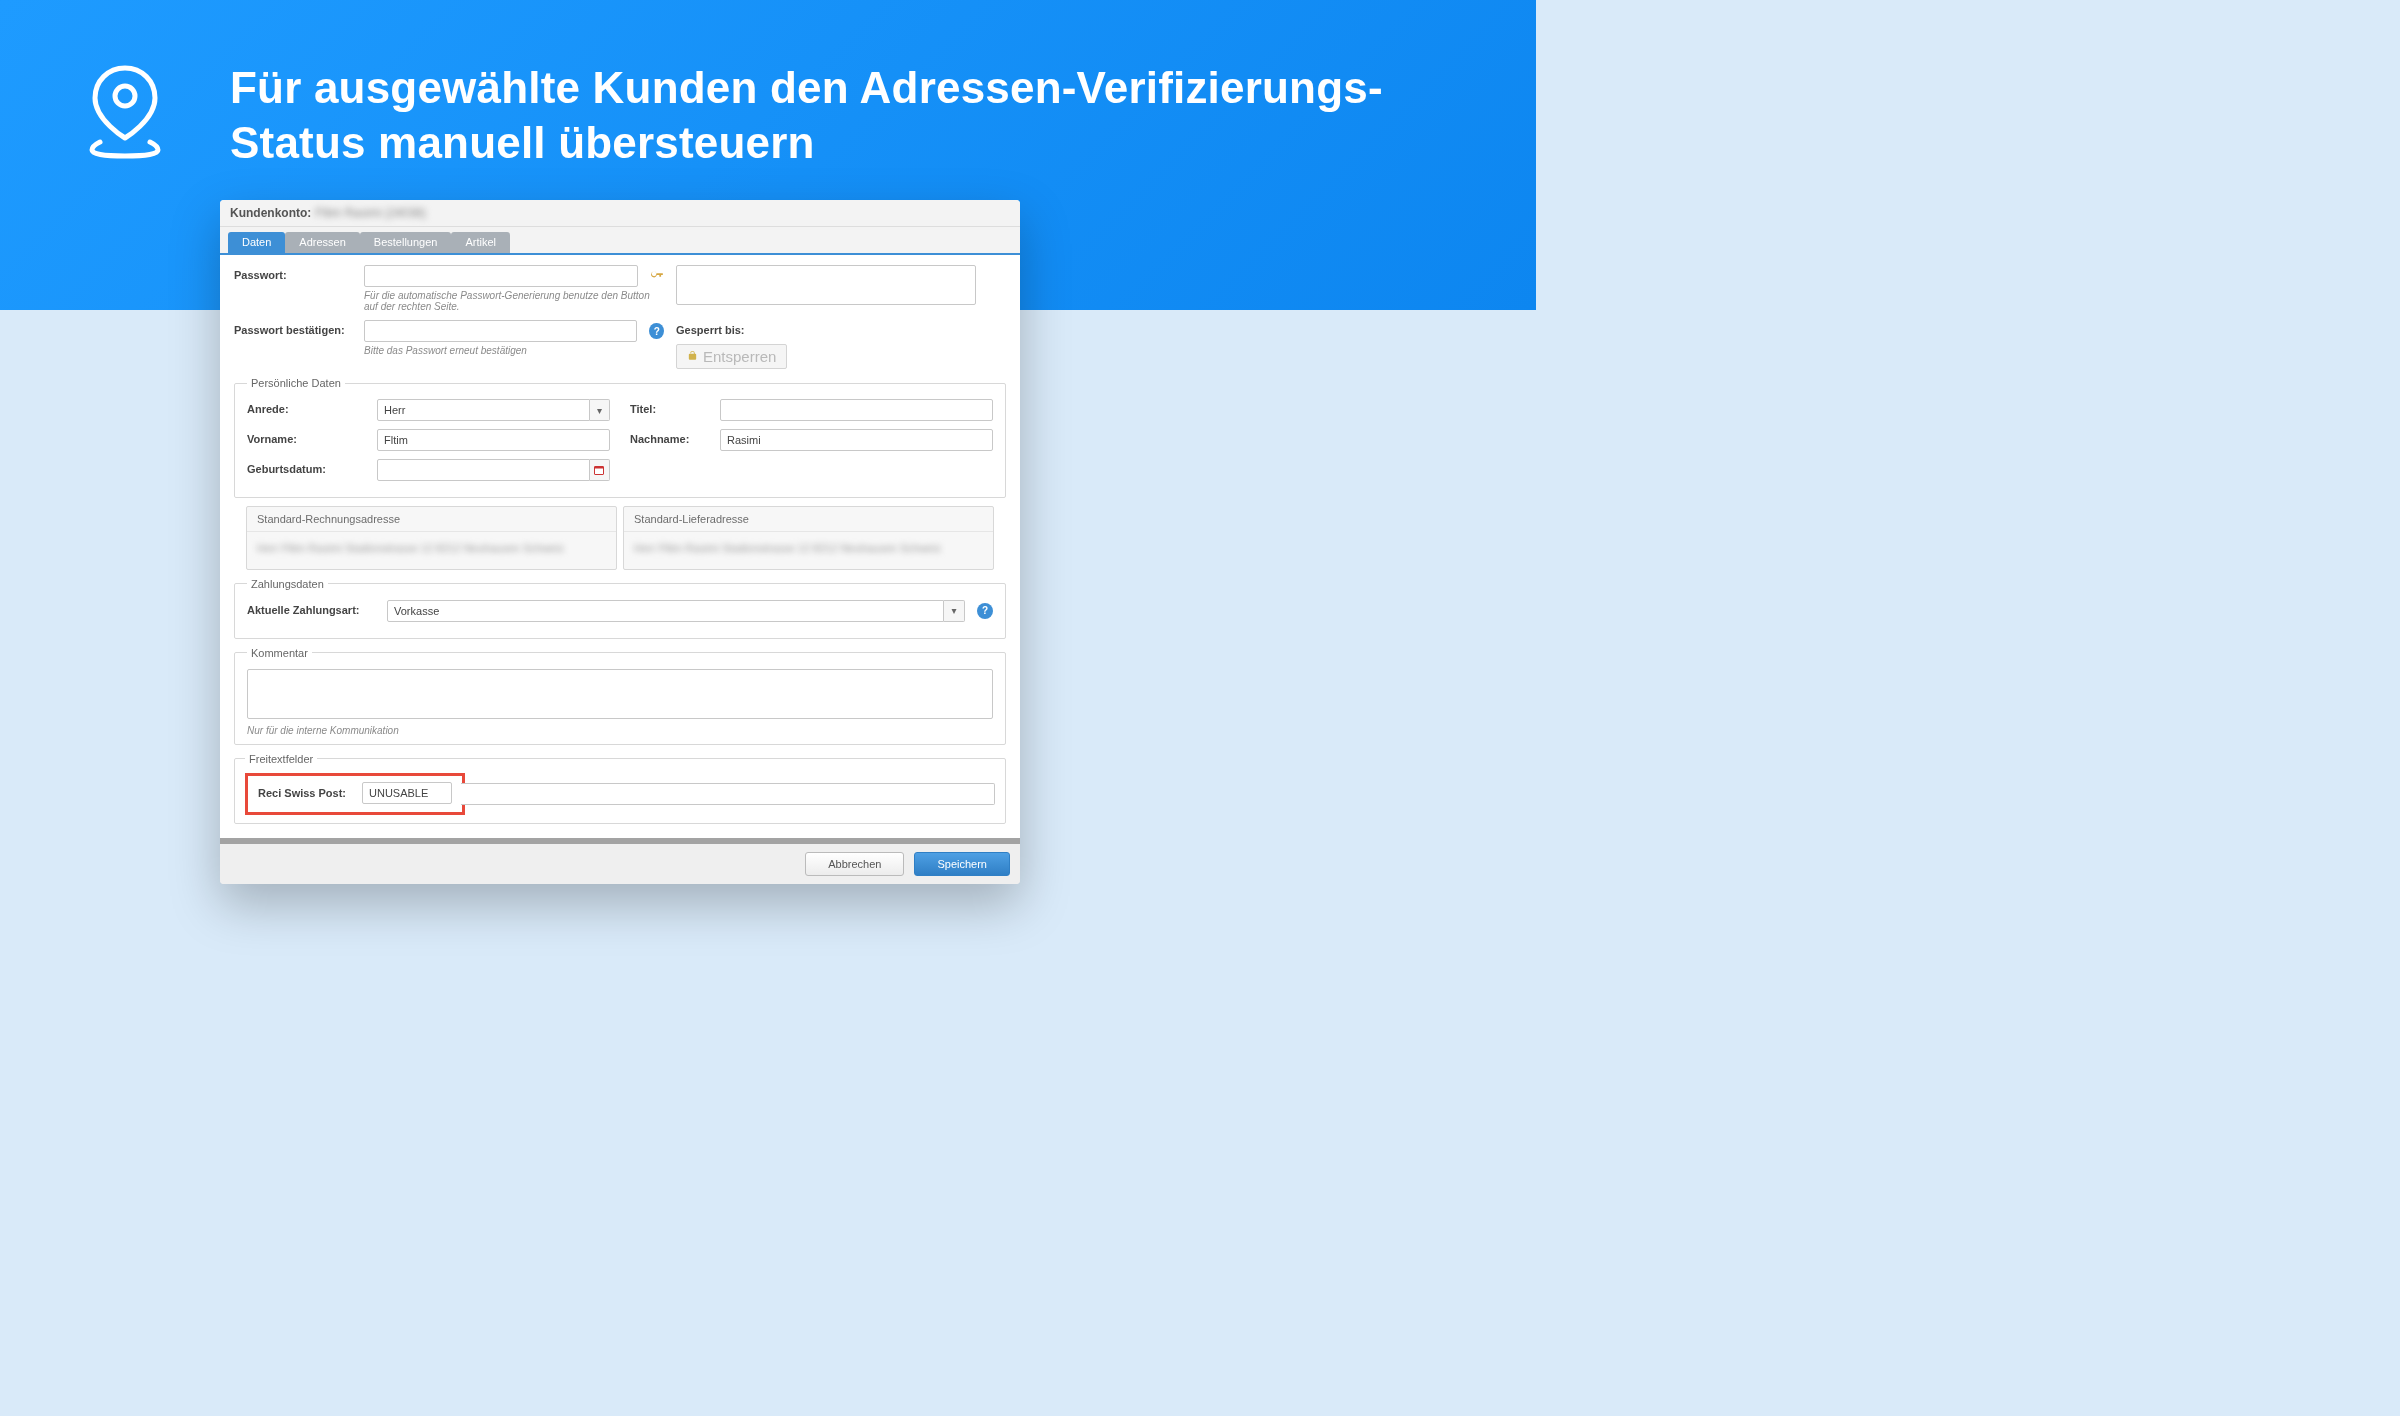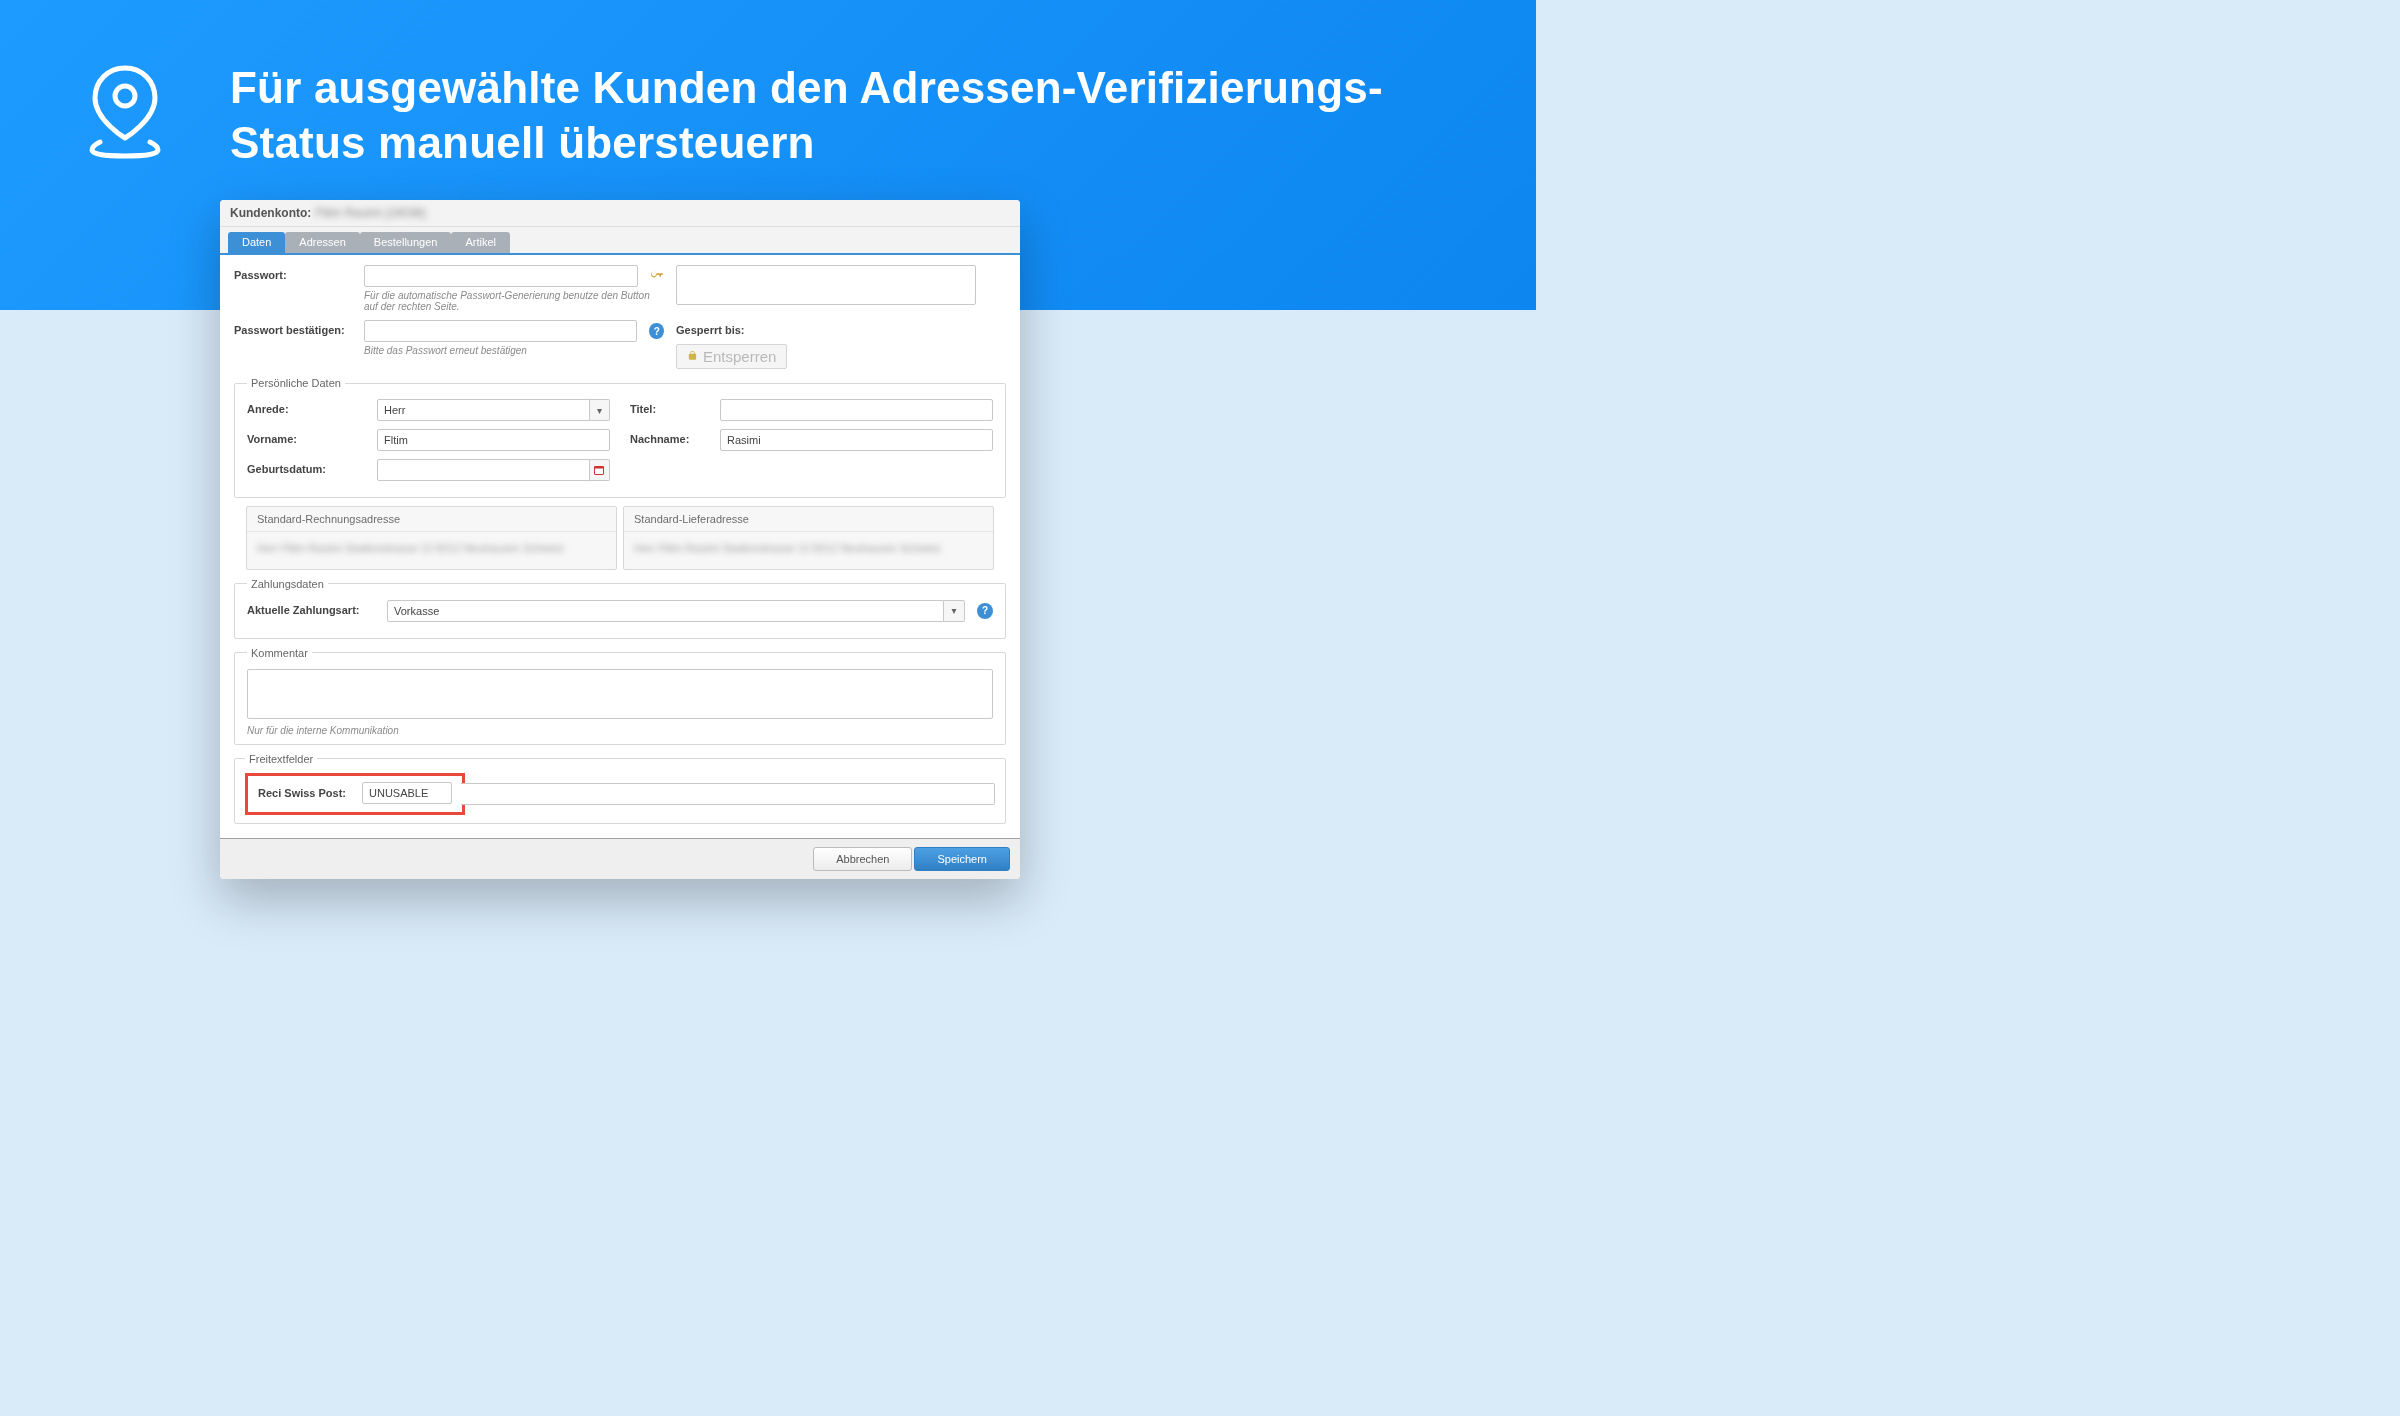--- a/index.html
+++ b/index.html
@@ -106,22 +106,22 @@
   .addr-box .addr-body { padding:8px 10px 12px 10px; color:#999; filter:blur(3px); line-height:1.5;}
 
   .textarea { width:100%; height:50px; border:1px solid #c8c8c8; border-radius:2px; background:#fff; resize:none;}
 
   .highlight-box { border:3px solid #e8493a; padding:6px 10px 8px 10px; width:220px; display:inline-block;}
   .freitext-row { display:flex; align-items:center;}
   .freitext-row .lbl-f { width: var(--lblw, 120px); font-weight:700; color:#444; font-size:11px;}
   .freitext-input-wrap { flex:1;}
 
   .btn-row {
-    background:#efefef; border-top:1px solid #a3a3a3;
-    padding:8px 10px; display:flex; justify-content:flex-end; gap:2px;
+    background:#efefef; border-top:6px solid #a3a3a3;
+    padding:8px 10px; display:flex; justify-content:flex-end; gap:10px;
   }
   .btn {
     padding:5px 22px; font-size:11px; border-radius:3px; border:1px solid #bbb;
     background:linear-gradient(#fff,#ececec); color:#555; cursor:pointer;
   }
   .btn.primary {
     background:linear-gradient(#4ea0e4,#2f7fc5); border-color:#2f7fc5; color:#fff;
   }
   .unlock-btn {
     display:inline-flex;align-items:center;gap:5px;

